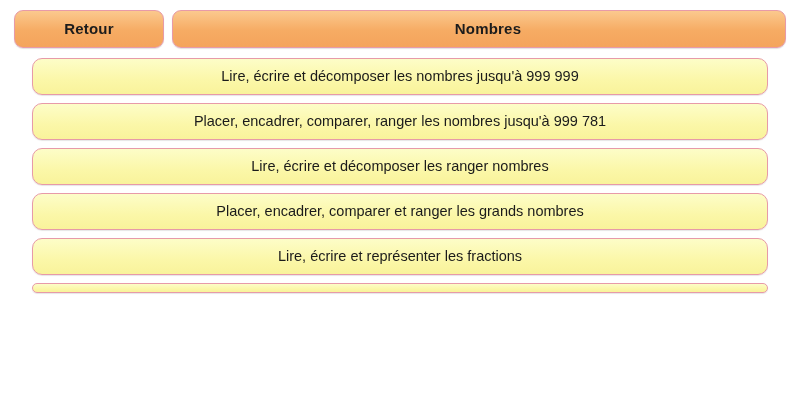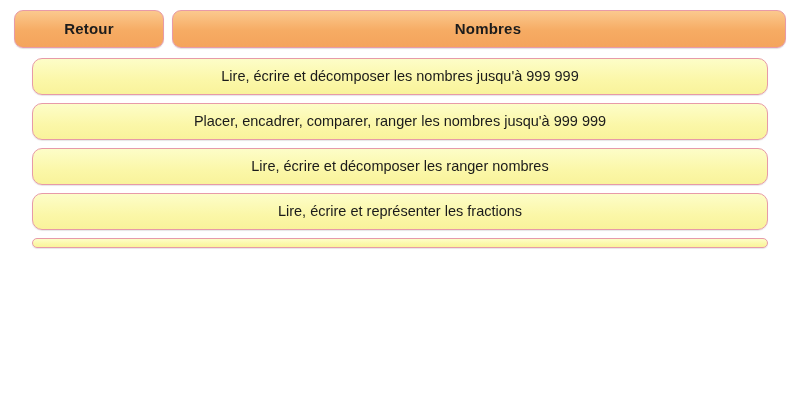--- a/index.html
+++ b/index.html
@@ -79,19 +79,20 @@
 
 <div class="app">
 
   <div class="header-row">
     <div class="hdr-btn hdr-back">Retour</div>
     <div class="hdr-btn hdr-title">Nombres</div>
   </div>
 
   <div class="list">
     <div class="list-item">Lire, écrire et décomposer les nombres jusqu'à 999 999</div>
-    <div class="list-item">Placer, encadrer, comparer, ranger les nombres jusqu'à 999 999</div>
+    <div class="list-item">Placer, encadrer, comparer, ranger les nombres jusqu'à 999 781</div>
     <div class="list-item">Lire, écrire et décomposer les ranger nombres</div>
+    <div class="list-item">Placer, encadrer, comparer et ranger les grands nombres</div>
     <div class="list-item">Lire, écrire et représenter les fractions</div>
     <div class="list-item partial"></div>
   </div>
 
 </div>
 
 </body></html>

